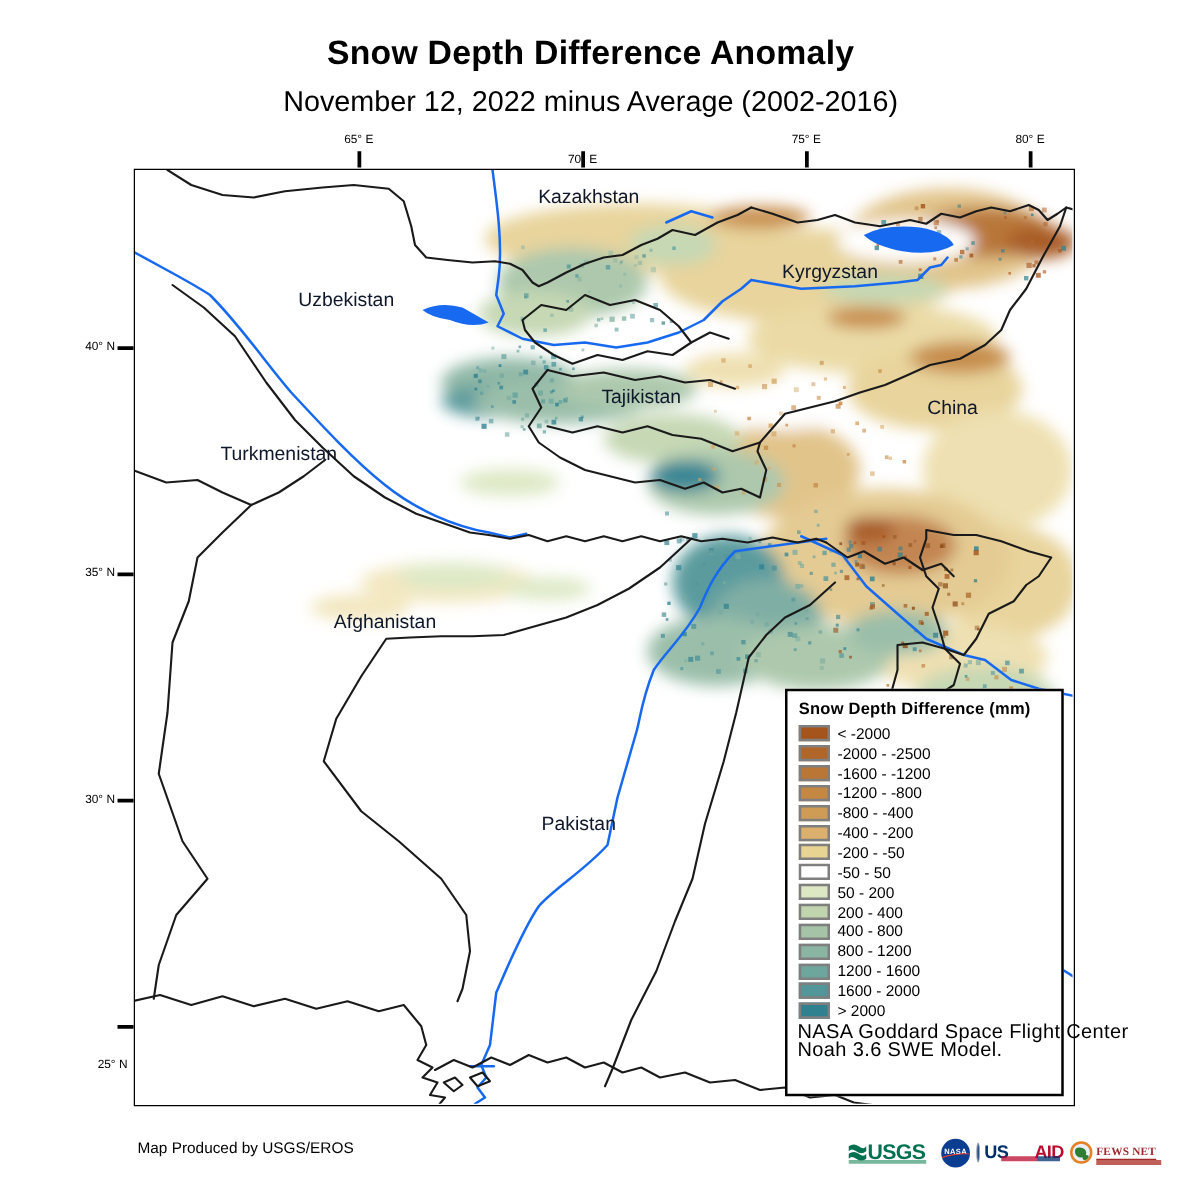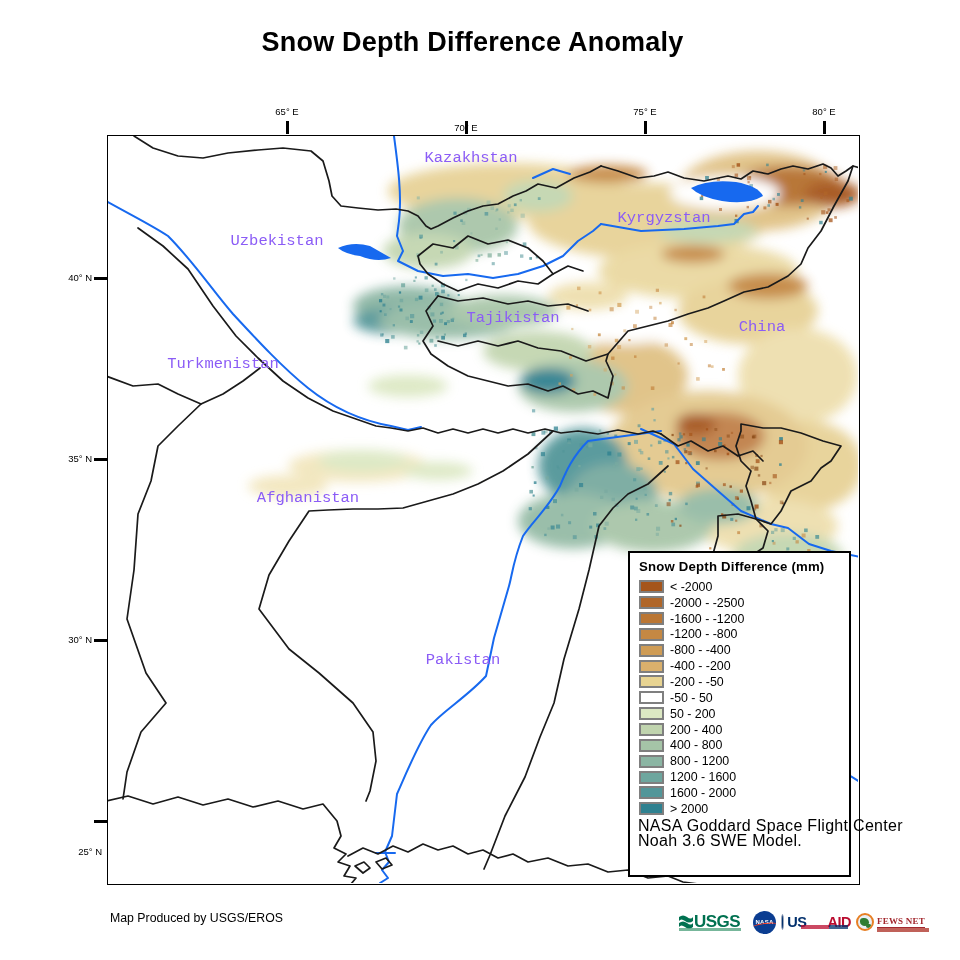--- a/index.html
+++ b/index.html
@@ -7,21 +7,21 @@
         font-family:"Liberation Sans", sans-serif;color:#000;overflow:hidden;}
   .title{position:absolute;left:0;top:27px;width:945px;text-align:center;
          font-size:27px;font-weight:bold;letter-spacing:.2px;}
   .subtitle{position:absolute;left:0;top:68px;width:945px;text-align:center;
             font-size:23px;font-weight:normal;}
   
   #map-frame{position:absolute;left:107px;top:135px;width:753px;height:750px;
              border:1.5px solid #000;box-sizing:border-box;background:#fff;}
   #map-svg{position:absolute;left:0;top:0;}
   .country-label{position:absolute;transform:translate(-50%,-50%);
-                 font-size:15.5px;color:#8b5cf6;white-space:nowrap;font-family:Liberation Mono, monospace;}
+                 font-size:15.5px;color:#0f172a;white-space:nowrap;}
   
   .xtick-line{position:absolute;width:2.5px;height:13px;background:#000;}
   .xtick-label{position:absolute;width:46px;text-align:center;font-size:9.5px;}
   .ytick-line{position:absolute;width:13px;height:2.5px;background:#000;}
   .ytick-label{position:absolute;width:48px;text-align:right;font-size:9.5px;}
   
   #legend{position:absolute;left:628px;top:551px;width:223px;height:326px;
           background:#fff;border:2.2px solid #000;box-sizing:border-box;}
   #legend-title{position:absolute;left:9px;top:6px;font-size:13.2px;font-weight:bold;
                 letter-spacing:.2px;white-space:nowrap;}
@@ -66,20 +66,21 @@
   .fews-text{color:#a3282e;font-weight:bold;font-size:9px;letter-spacing:.2px;
              border-bottom:1px solid #a3282e;line-height:11px;font-family:"Liberation Serif",serif;}
   .fews-tag{position:absolute;left:21px;top:19px;width:52px;height:3.5px;background:#b03a30;opacity:.8;}
 </style>
 </head>
 <body>
 
 <div id="page">
 
   <div class="title">Snow Depth Difference Anomaly</div>
+  <div class="subtitle">November 12, 2022 minus Average (2002-2016)</div>
 
   <div id="xticks">
       <div class="xtick-label" style="left: 264px; top: 106px;">65° E</div>
       <div class="xtick-line" style="left: 286px; top: 121px;"></div>
       <div class="xtick-label" style="left: 443px; top: 106px; margin-top: 16px;">70° E</div>
       <div class="xtick-line" style="left: 465px; top: 121px;"></div>
       <div class="xtick-label" style="left: 622px; top: 106px;">75° E</div>
       <div class="xtick-line" style="left: 644px; top: 121px;"></div>
       <div class="xtick-label" style="left: 801px; top: 106px;">80° E</div>
       <div class="xtick-line" style="left: 823px; top: 121px;"></div>

